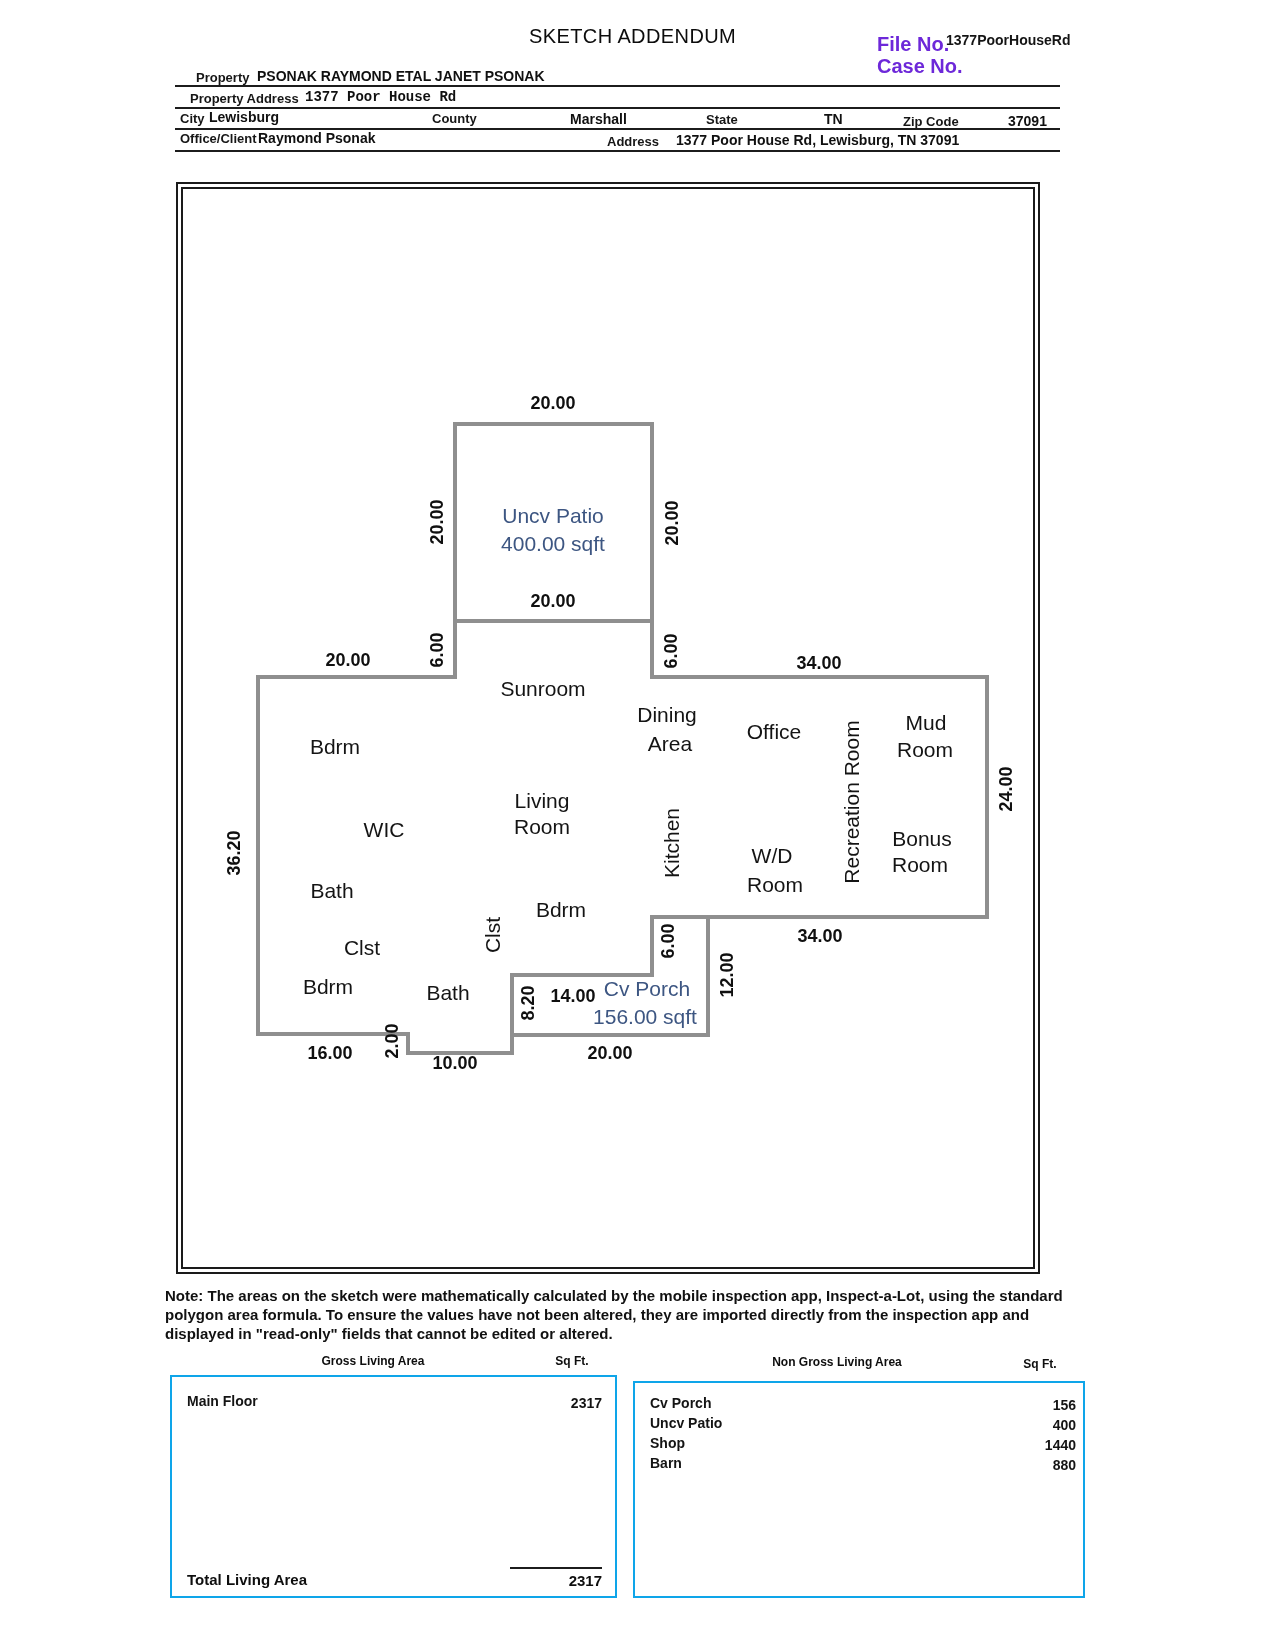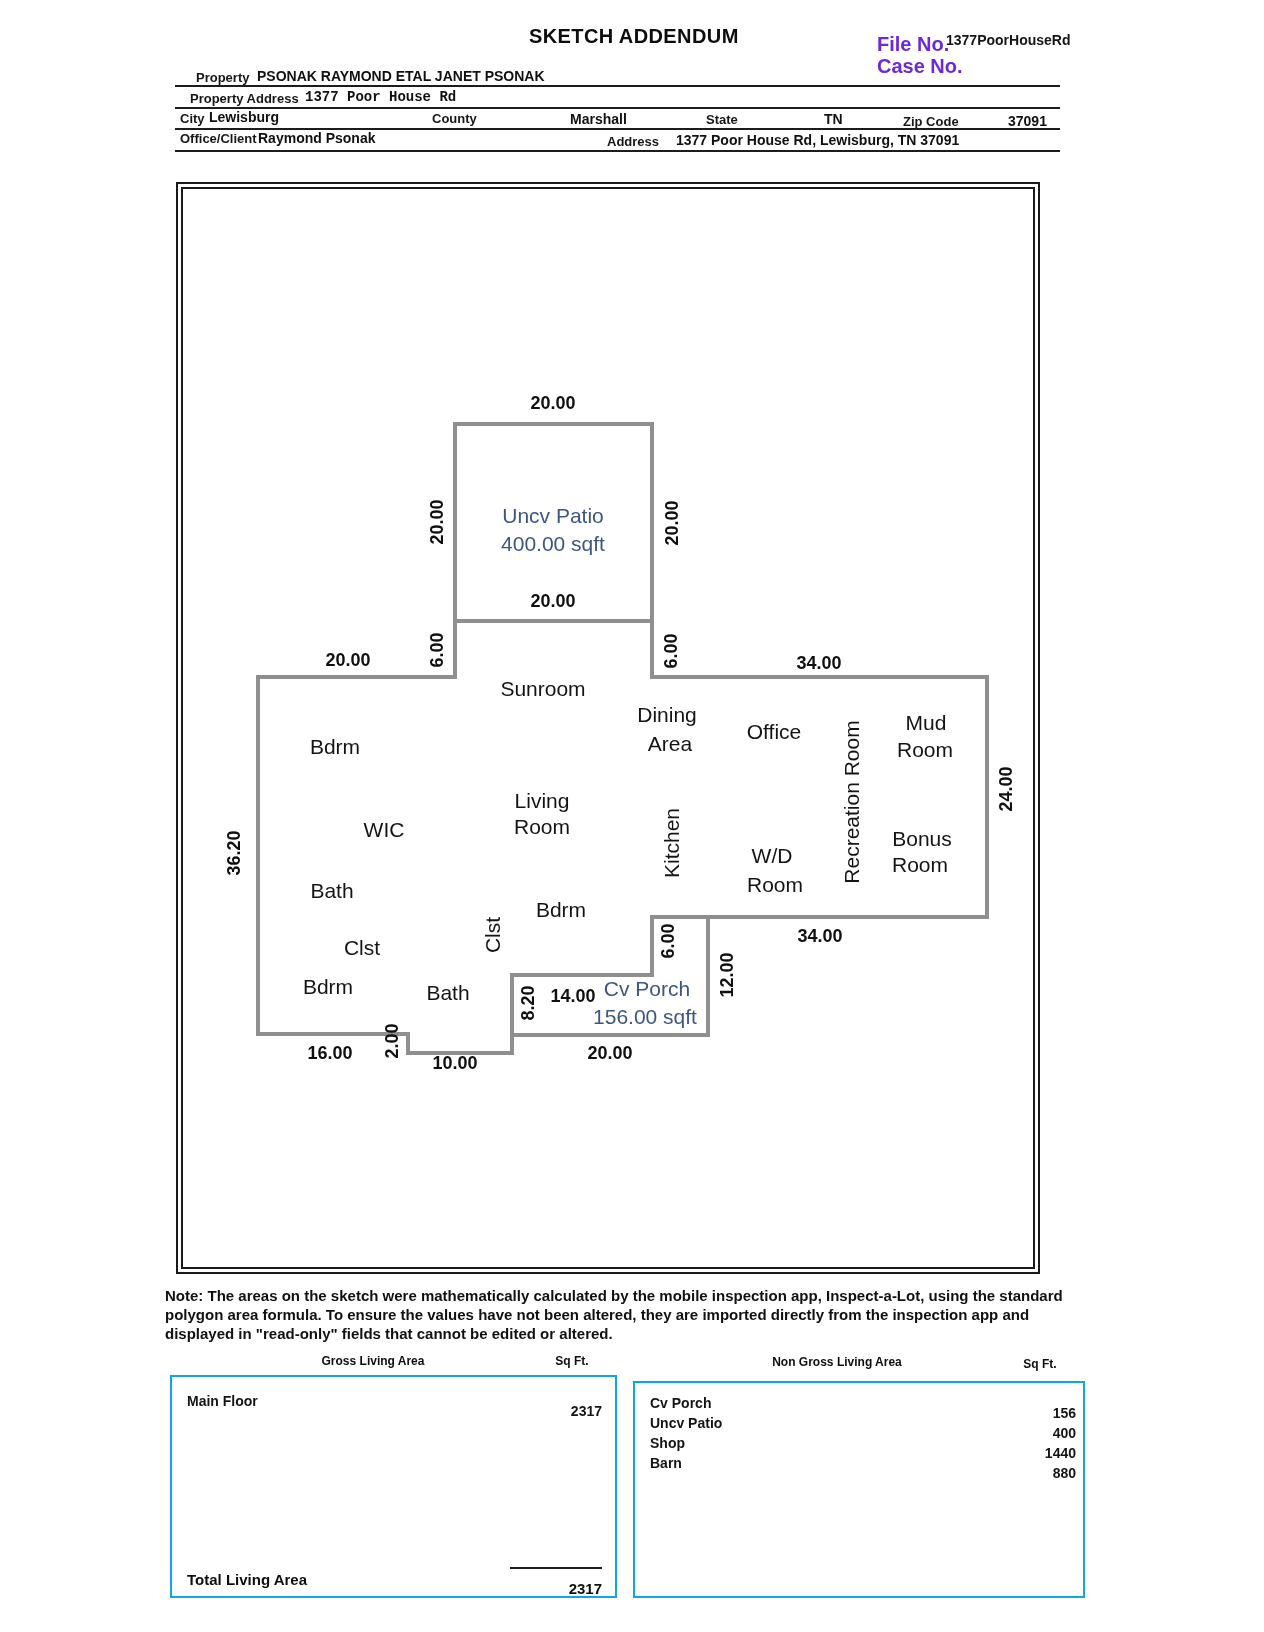--- a/index.html
+++ b/index.html
@@ -2,35 +2,35 @@
 <html><head>
 <meta charset="utf-8">
 <style>
   html,body{margin:0;padding:0;background:#e8e8e8;}
   #page{position:relative;width:1264px;height:1632px;background:#ffffff;
         font-family:"Liberation Sans",sans-serif;color:#111;overflow:hidden;}
   .abs{position:absolute;white-space:nowrap;line-height:1.05;}
   .lbl{font-size:13px;font-weight:600;color:#161616;}
   .val{font-size:14px;font-weight:700;color:#101010;}
   .rule{position:absolute;height:2px;background:#1c1c1c;}
-  .title{font-size:20px;font-weight:700;letter-spacing:.4px;color:#0c0c0c;}
+  .title{font-size:20px;font-weight:400;letter-spacing:.4px;color:#0c0c0c;}
   .fileno{font-size:20px;font-weight:600;color:#6d28d9;}
   .filenoval{font-size:14px;font-weight:700;color:#141414;}
   #sketchbox{position:absolute;left:176px;top:182px;width:860px;height:1088px;border:2px solid #1a1a1a;}
   #sketchbox .inner{position:absolute;left:3px;top:3px;right:3px;bottom:3px;border:2px solid #1a1a1a;}
   svg{position:absolute;left:0;top:0;}
   .wall{fill:#ffffff;stroke:#8f8f8f;stroke-width:4;stroke-linejoin:miter;}
   .room{font-size:21px;fill:#141414;}
   .area{font-size:21px;fill:#3d5682;}
   .dim{font-size:18px;font-weight:700;fill:#101010;}
   .notetxt{font-size:15px;font-weight:700;line-height:19px;color:#111;}
   .thead{font-size:12px;font-weight:700;text-align:center;color:#0e0e0e;}
   .tbox{position:absolute;border:2px solid #0ea5e9;background:#fff;}
   .trow{font-size:14px;font-weight:600;color:#141414;}
-  .tnum{font-size:14px;font-weight:600;text-align:right;color:#141414;margin-top:8px;}
+  .tnum{font-size:14px;font-weight:600;text-align:right;color:#141414;}
   .ttotal{font-size:15px;font-weight:700;color:#0e0e0e;}
 </style>
 </head>
 <body>
 
 <div id="page">
 
   <div class="abs title" style="left:529px;top:26px;">SKETCH ADDENDUM</div>
   <div class="abs fileno" style="left:877px;top:34px;">File No.</div>
   <div class="abs filenoval" style="left:946px;top:33px;">1377PoorHouseRd</div>

